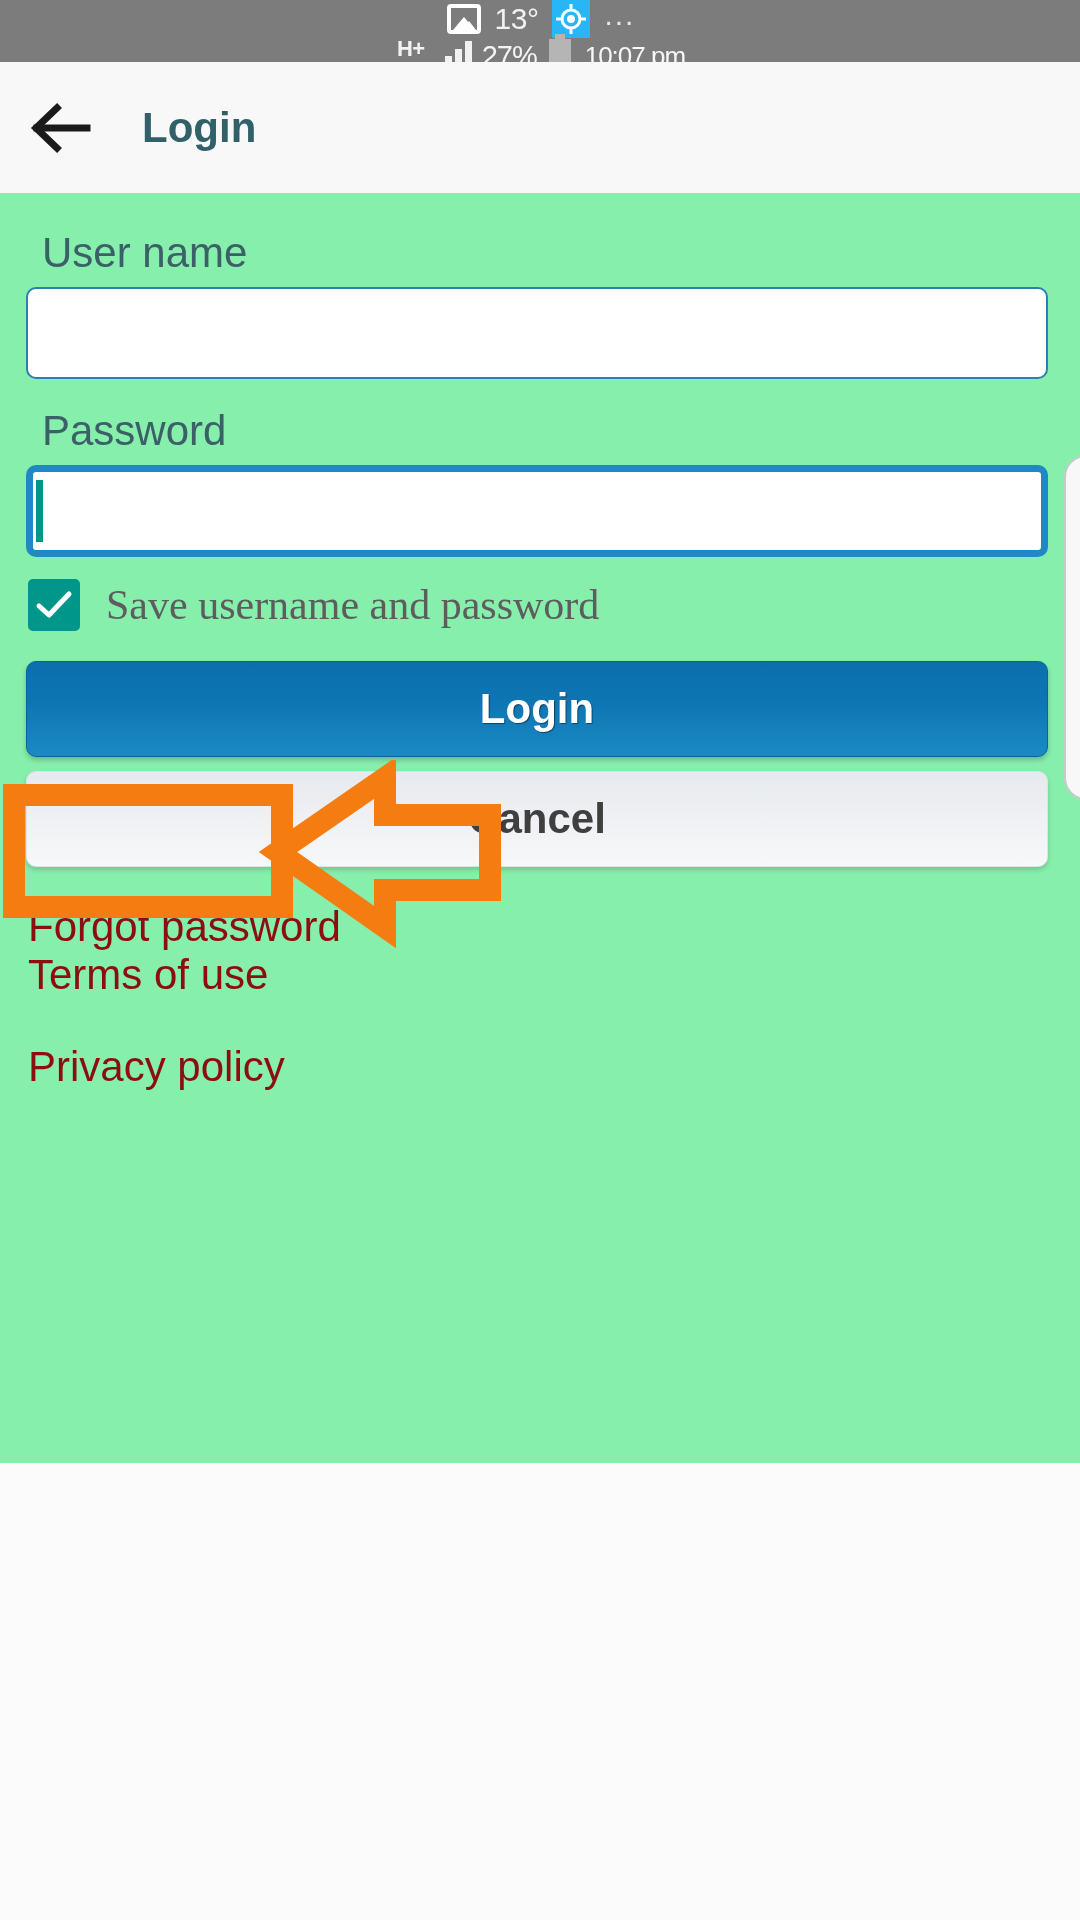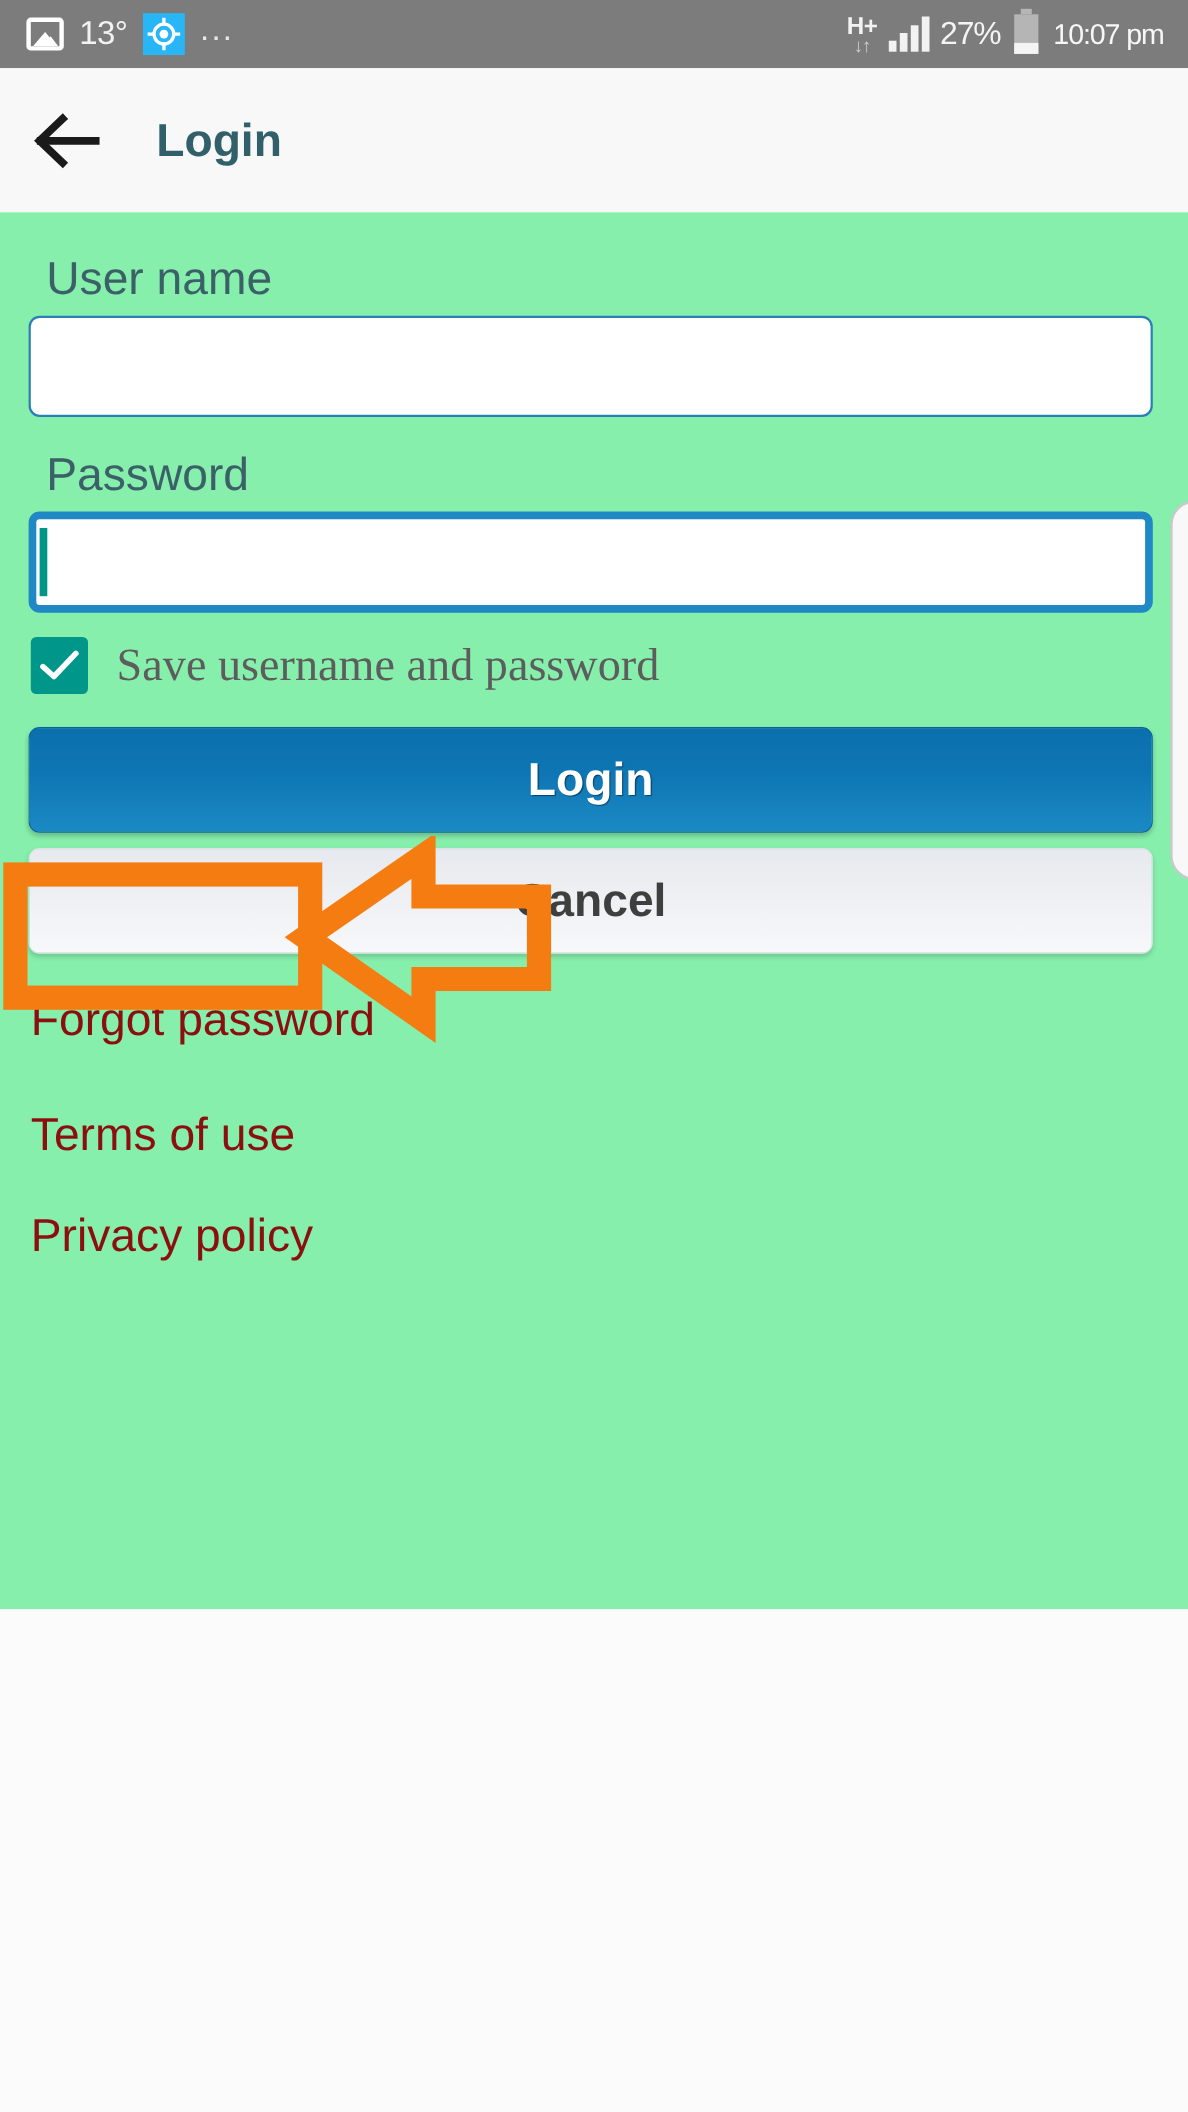--- a/index.html
+++ b/index.html
@@ -23,20 +23,21 @@
   .status-bar {
     position: absolute;
     top: 0; left: 0;
     width: 1080px;
     height: 62px;
     background: #7c7c7c;
     display: flex;
     align-items: center;
     justify-content: space-between;
     padding: 0 22px 0 24px;
+    flex-direction: column;
   }
   .status-left, .status-right {
     display: flex;
     align-items: center;
   }
   .status-left { gap: 14px; }
   .status-right { gap: 10px; }
 
   .icon-photo {
     width: 34px; height: 30px;
@@ -284,21 +285,21 @@
 
   
   .link {
     color: #8b0f0f;
     font-size: 42px;
     font-weight: 400;
     padding-left: 2px;
   }
   .link-business { margin-top: 54px; }
   .link-forgot   { margin-top: 36px; }
-  .link-terms    { margin-top: 56px; }
+  .link-terms    { }
   .link-privacy  { margin-top: 44px; }
 
   
   .side-widget {
     position: absolute;
     left: 1064px;
     top: 455px;
     width: 60px;
     height: 345px;
     border: 2px solid #c9c9c9;

